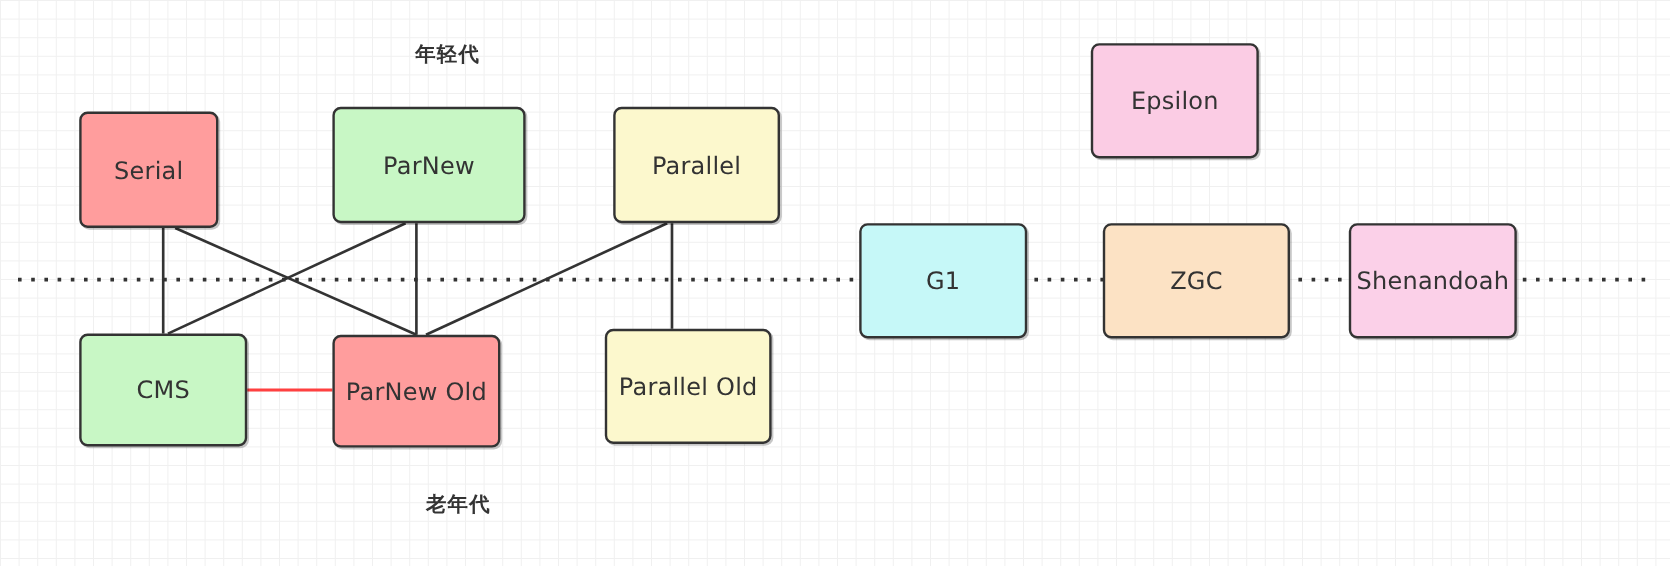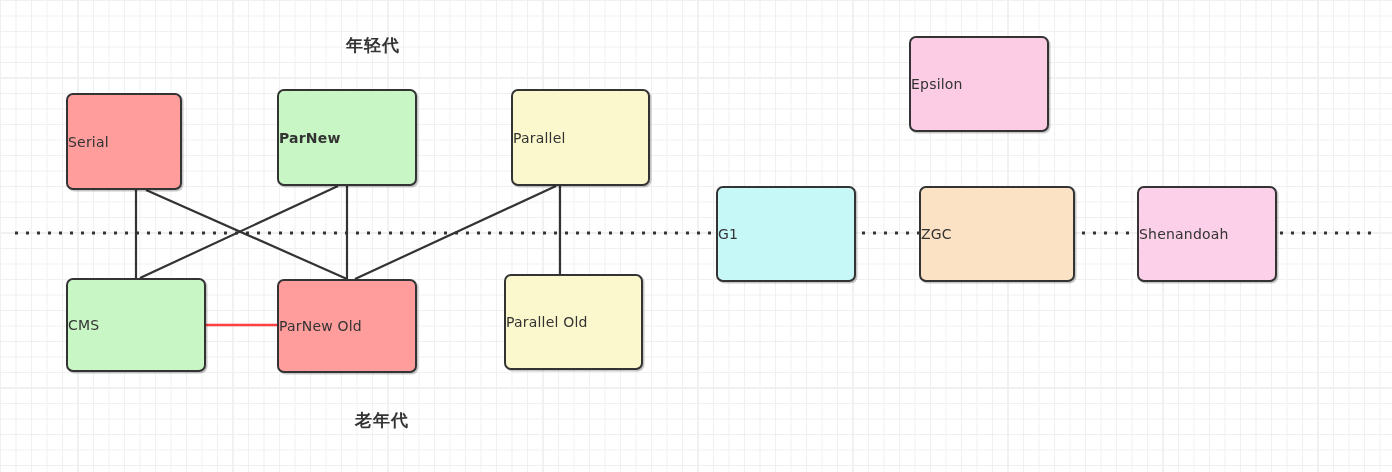--- a/index.html
+++ b/index.html
@@ -33,22 +33,23 @@
     height: 472px;
     pointer-events: none;
   }
   .node {
     position: absolute;
     box-sizing: border-box;
     border: 2.5px solid #333333;
     border-radius: 7px;
     display: flex;
     align-items: center;
+    justify-content: center;
     color: #333333;
-    font-size: 14px;
+    font-size: 20px;
     letter-spacing: 0.2px;
     box-shadow: 1.5px 1.5px 0 rgba(0,0,0,0.22);
   }
   .node span {
     display: block;
     white-space: nowrap;
   }
   .gen-label {
     position: absolute;
     color: #333333;
@@ -73,21 +74,21 @@
       <line x1="338" y1="186" x2="140" y2="278" stroke="#333333" stroke-width="2.2" stroke-linecap="butt"></line>
       <line x1="560" y1="186" x2="560" y2="274" stroke="#333333" stroke-width="2.2" stroke-linecap="butt"></line>
       <line x1="556" y1="186" x2="355" y2="279" stroke="#333333" stroke-width="2.2" stroke-linecap="butt"></line>
       <line x1="206" y1="325" x2="277" y2="325" stroke="#ff4040" stroke-width="2.4" stroke-linecap="butt"></line>
     </svg>
 
   <div id="nodes-layer">
       <div class="node" style="left: 66px; top: 93px; width: 116px; height: 97px; background: rgb(255, 157, 157);">
         <span>Serial</span>
       </div>
-      <div class="node" style="left: 277px; top: 89px; width: 140px; height: 97px; background: rgb(200, 247, 197); font-weight: bold;">
+      <div class="node" style="left: 277px; top: 89px; width: 161px; height: 97px; background: rgb(200, 247, 197);">
         <span>ParNew</span>
       </div>
       <div class="node" style="left: 491px; top: 89px; width: 139px; height: 97px; background: rgb(252, 248, 205); margin-left: 20px;">
         <span>Parallel</span>
       </div>
       <div class="node" style="left: 66px; top: 278px; width: 140px; height: 94px; background: rgb(200, 247, 197);">
         <span>CMS</span>
       </div>
       <div class="node" style="left: 277px; top: 279px; width: 140px; height: 94px; background: rgb(255, 157, 157);">
         <span>ParNew Old</span>
@@ -97,21 +98,21 @@
       </div>
       <div class="node" style="left: 909px; top: 36px; width: 140px; height: 96px; background: rgb(251, 204, 228);">
         <span>Epsilon</span>
       </div>
       <div class="node" style="left: 716px; top: 186px; width: 140px; height: 96px; background: rgb(198, 248, 248);">
         <span>G1</span>
       </div>
       <div class="node" style="left: 919px; top: 186px; width: 156px; height: 96px; background: rgb(252, 226, 196);">
         <span>ZGC</span>
       </div>
-      <div class="node" style="left: 1124px; top: 186px; width: 140px; height: 96px; background: rgb(251, 208, 232); margin-left: 13px;">
+      <div class="node" style="left: 1124px; top: 186px; width: 140px; height: 96px; background: rgb(251, 208, 232);">
         <span>Shenandoah</span>
       </div>
     </div>
 
   <div id="labels-layer">
       <div class="gen-label" style="left: 310px; top: 34px;">年轻代</div>
       <div class="gen-label" style="left: 319px; top: 409px;">老年代</div>
     </div>
 
 </div>

